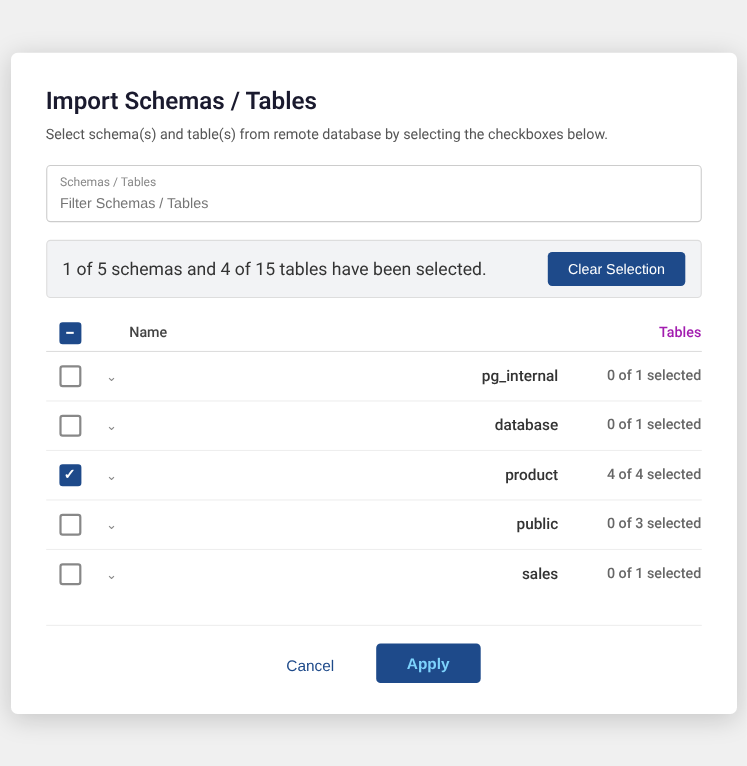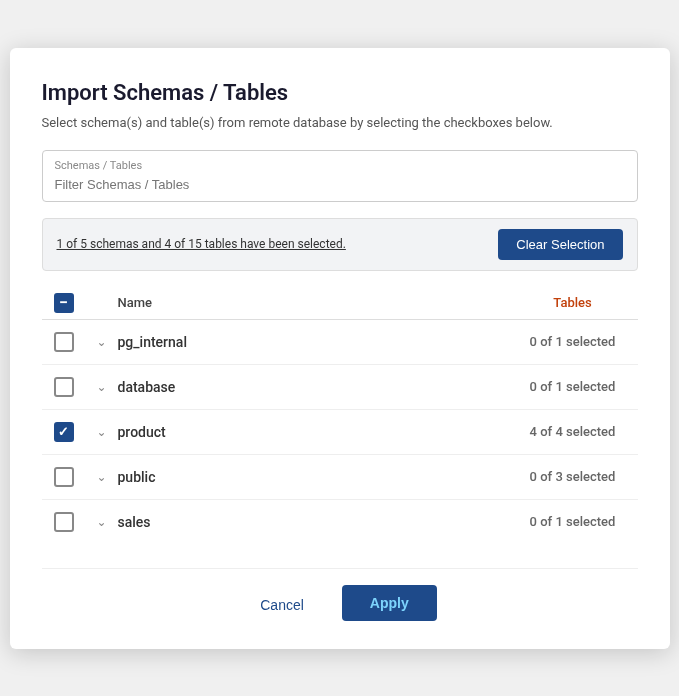--- a/index.html
+++ b/index.html
@@ -53,23 +53,22 @@
       background: #f2f3f5;
       border: 1px solid #ddd;
       border-radius: 4px;
       display: flex;
       align-items: center;
       justify-content: space-between;
       padding: 10px 14px;
       margin-bottom: 16px;
     }
     .selection-text {
-      font-size: 12px;
+      font-size: 16px;
       color: #333;
-      text-decoration: underline;
     }
     .clear-btn {
       background: #1e4a8a;
       color: #fff;
       border: none;
       border-radius: 4px;
       padding: 8px 18px;
       font-size: 13px;
       font-weight: 500;
       cursor: pointer;
@@ -77,21 +76,21 @@
     .table-header {
       display: flex;
       align-items: center;
       padding: 6px 0 6px 0;
       border-bottom: 1px solid #ddd;
       margin-bottom: 0;
     }
     .col-check { width: 44px; display: flex; align-items: center; justify-content: center; }
     .col-arrow { width: 32px; display: flex; align-items: center; justify-content: center; }
     .col-name { flex: 1; font-size: 13px; color: #444; font-weight: 500; }
-    .col-tables { width: 130px; text-align: center; font-size: 13px; color: #c2410c; font-weight: 500; }
+    .col-tables { width: 130px; text-align: right; font-size: 13px; color: #a21caf; font-weight: 500; }
     .table-row {
       display: flex;
       align-items: center;
       padding: 12px 0;
       border-bottom: 1px solid #eee;
     }
     .table-row:last-child { border-bottom: none; }
     .checkbox {
       width: 20px;
       height: 20px;
@@ -121,20 +120,21 @@
     .indeterminate-mark {
       color: #fff;
       font-size: 16px;
       font-weight: bold;
       line-height: 1;
     }
     .row-name {
       font-size: 14px;
       color: #333;
       flex: 1;
+      text-align: right;
     }
     .row-tables {
       width: 130px;
       font-size: 13px;
       color: #666;
     }
     .chevron {
       color: #888;
       font-size: 12px;
       cursor: pointer;

